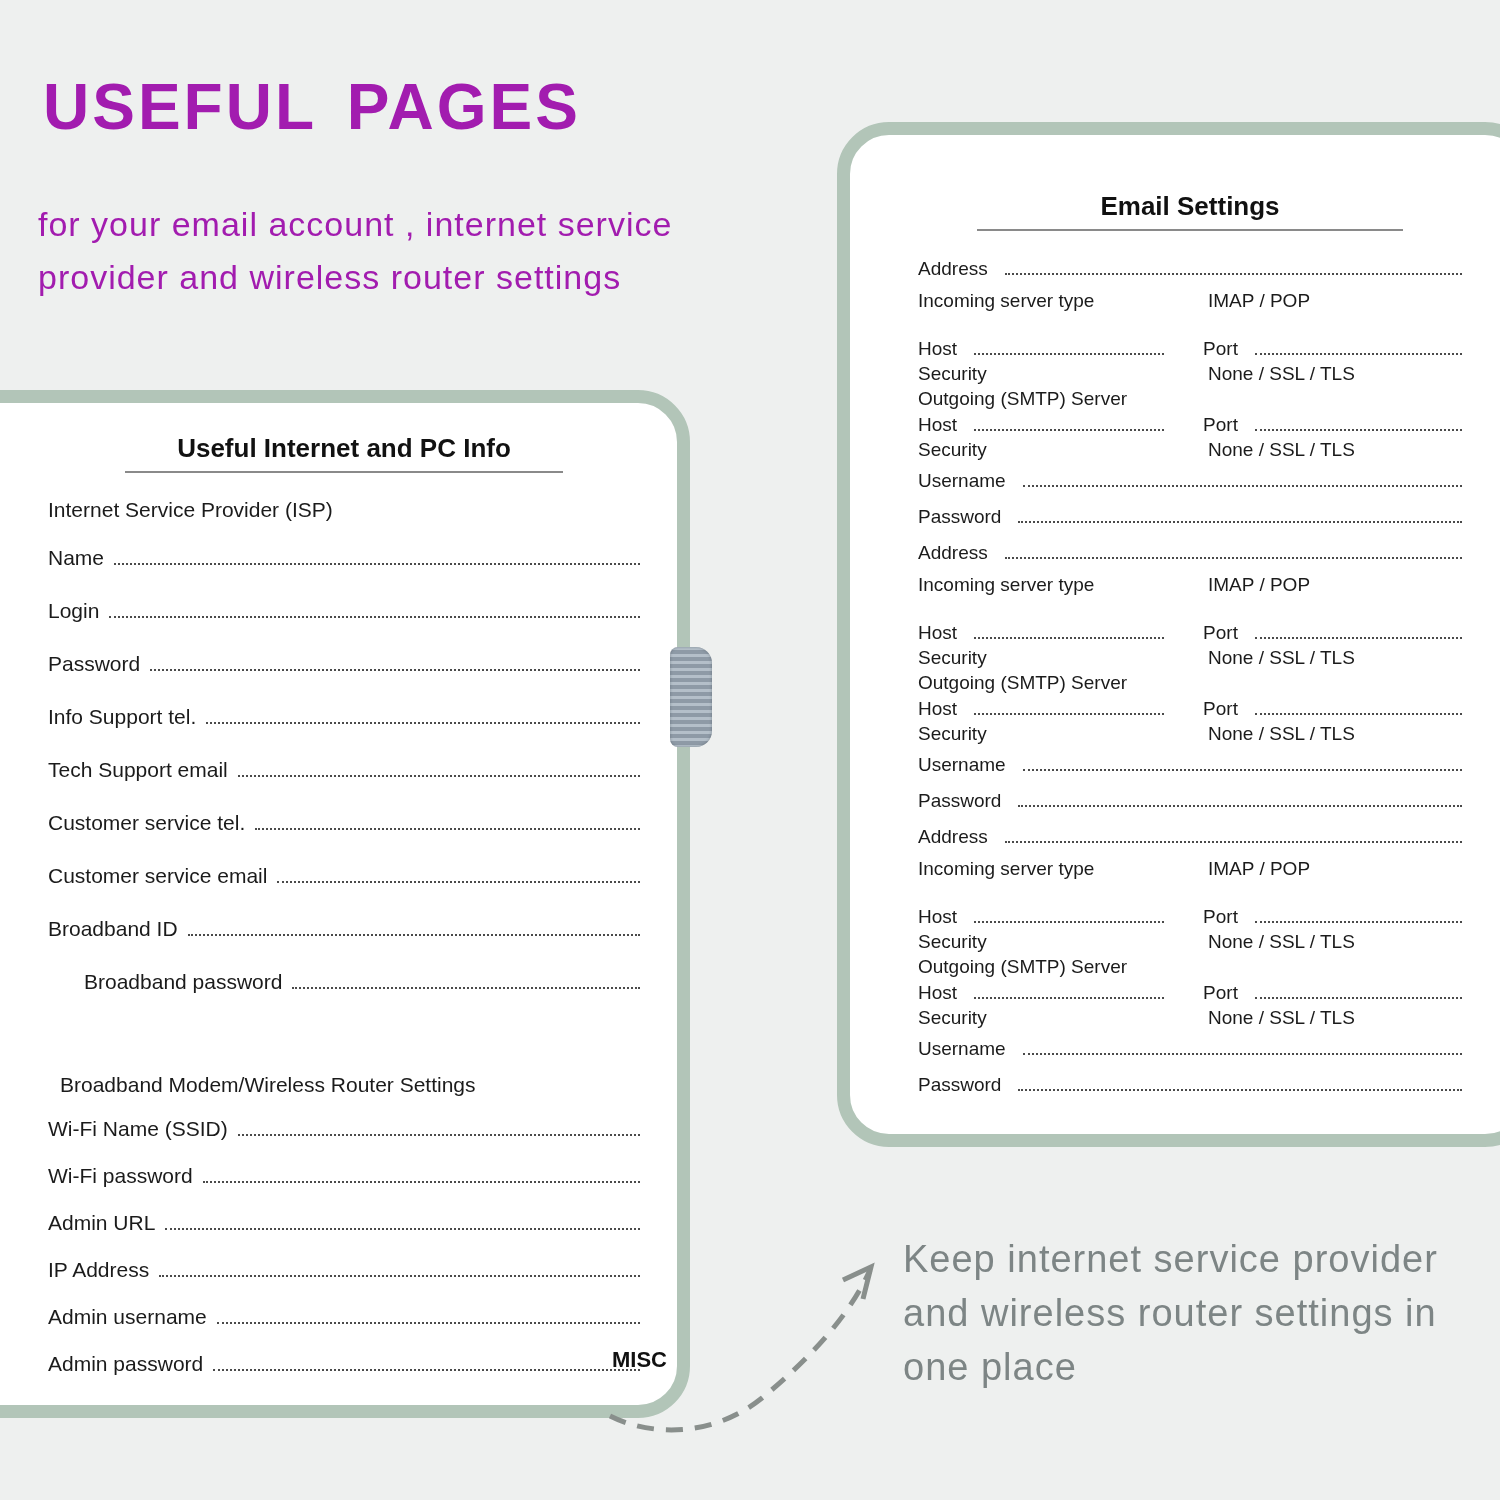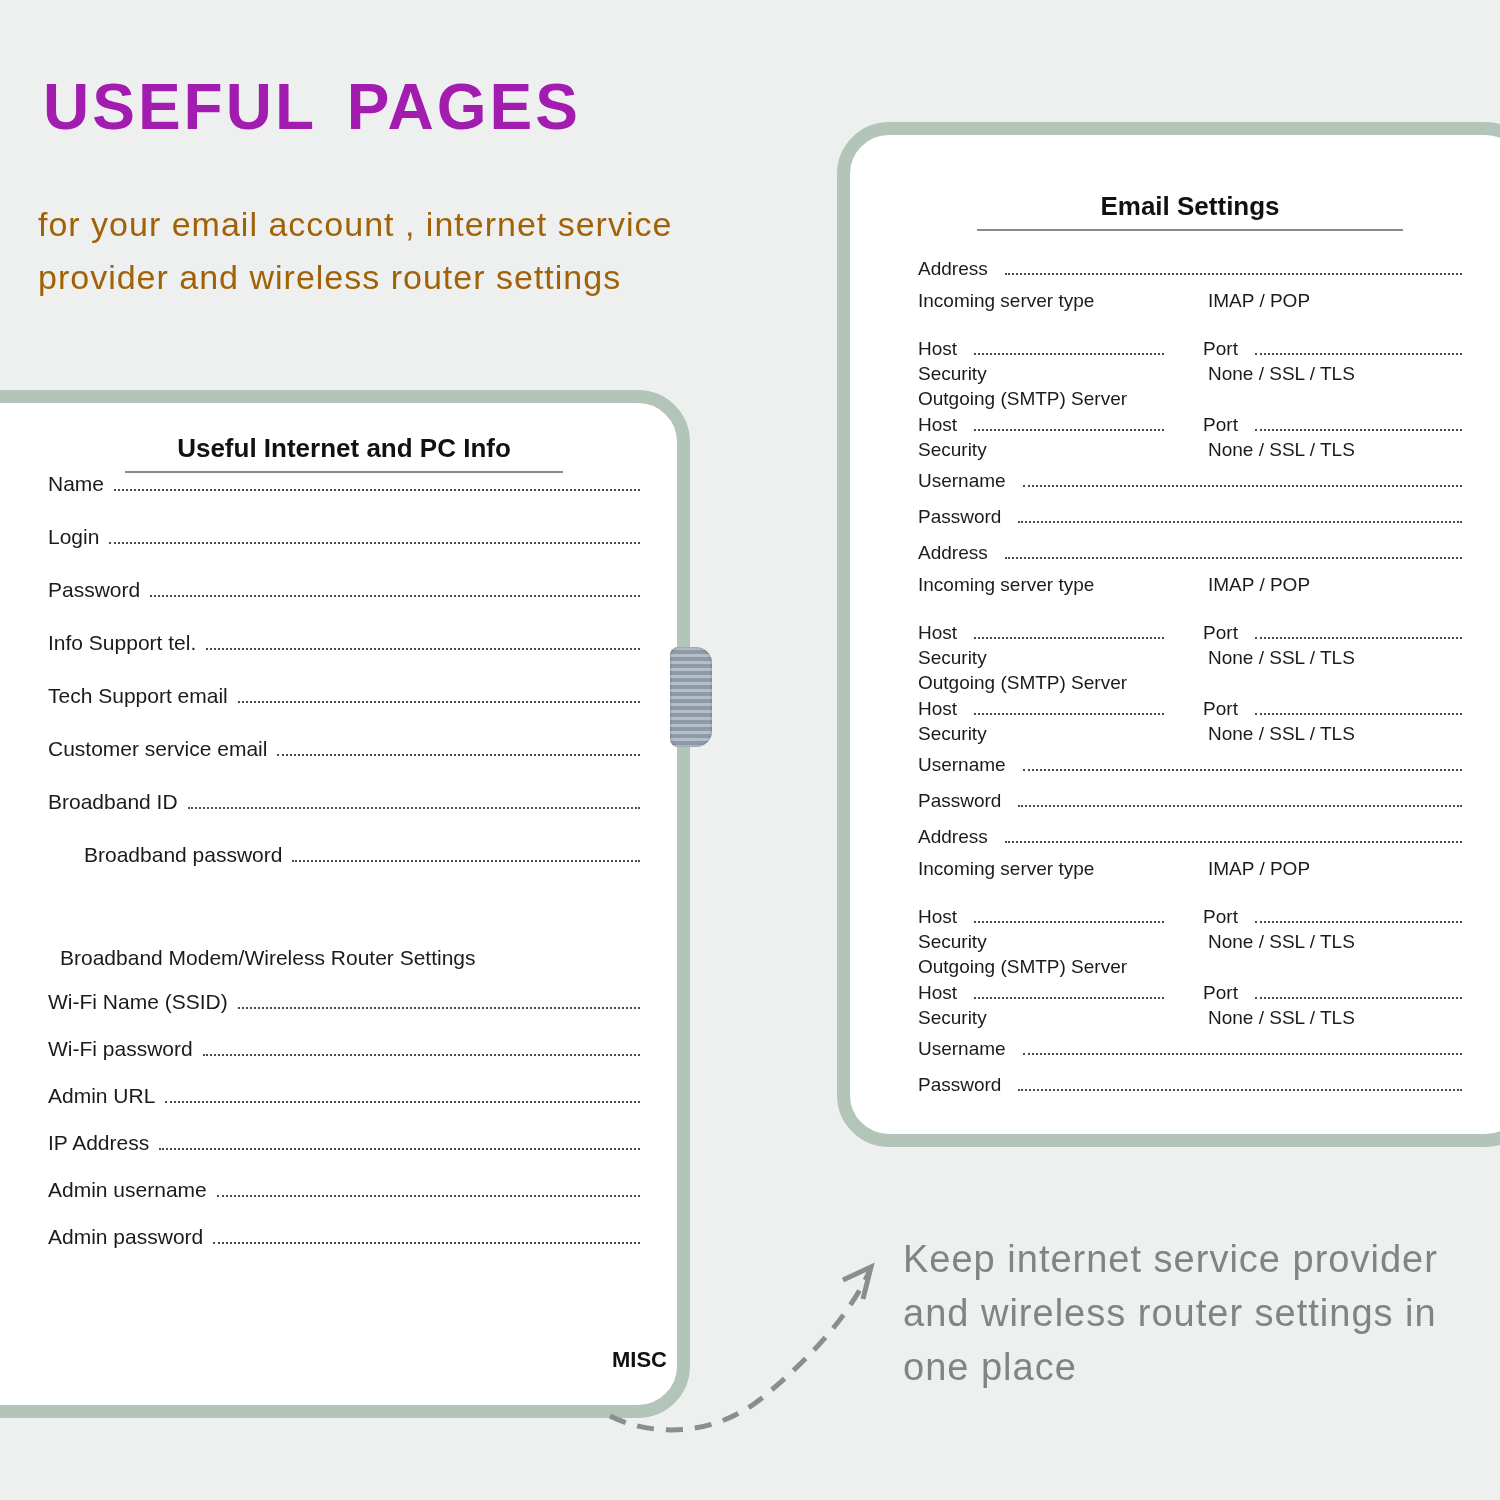--- a/index.html
+++ b/index.html
@@ -17,21 +17,21 @@
     position:absolute;left:35px;top:62px;
     margin:8px;
     font-size:64px;font-weight:600;
     letter-spacing:3px;word-spacing:10px;
     color:#a21caf;
   }
   .subtitle{
     position:absolute;left:38px;top:198px;
     margin:0;
     font-size:34px;line-height:53px;font-weight:400;
-    color:#a16207;letter-spacing:1px;
+    color:#a21caf;letter-spacing:1px;
   }
 
   
   .card{
     position:absolute;
     background:#ffffff;
     border:13px solid #b2c5b8;
     border-radius:52px;
     box-sizing:border-box;
     color:#1b1b1b;
@@ -115,39 +115,44 @@
 <div class="canvas">
 
   <h1 class="main-title">USEFUL PAGES</h1>
 
   <p class="subtitle"><span>for your email account , internet service</span><br><span>provider and wireless router settings</span></p>
 
   <section class="card left-card">
     <h2>Useful Internet and PC Info</h2>
     <div class="title-rule"></div>
 
+    <div class="section-h">Internet Service Provider  (ISP)</div>
 
     <div class="lrow">
         <span>Name</span>
         <span class="dots"></span>
       </div>
     <div class="lrow">
         <span>Login</span>
         <span class="dots"></span>
       </div>
     <div class="lrow">
         <span>Password</span>
         <span class="dots"></span>
       </div>
     <div class="lrow">
         <span>Info Support tel.</span>
         <span class="dots"></span>
       </div>
     <div class="lrow">
         <span>Tech Support email</span>
+        <span class="dots"></span>
+      </div>
+    <div class="lrow">
+        <span>Customer service tel.</span>
         <span class="dots"></span>
       </div>
     <div class="lrow">
         <span>Customer service email</span>
         <span class="dots"></span>
       </div>
     <div class="lrow">
         <span>Broadband ID</span>
         <span class="dots"></span>
       </div>

